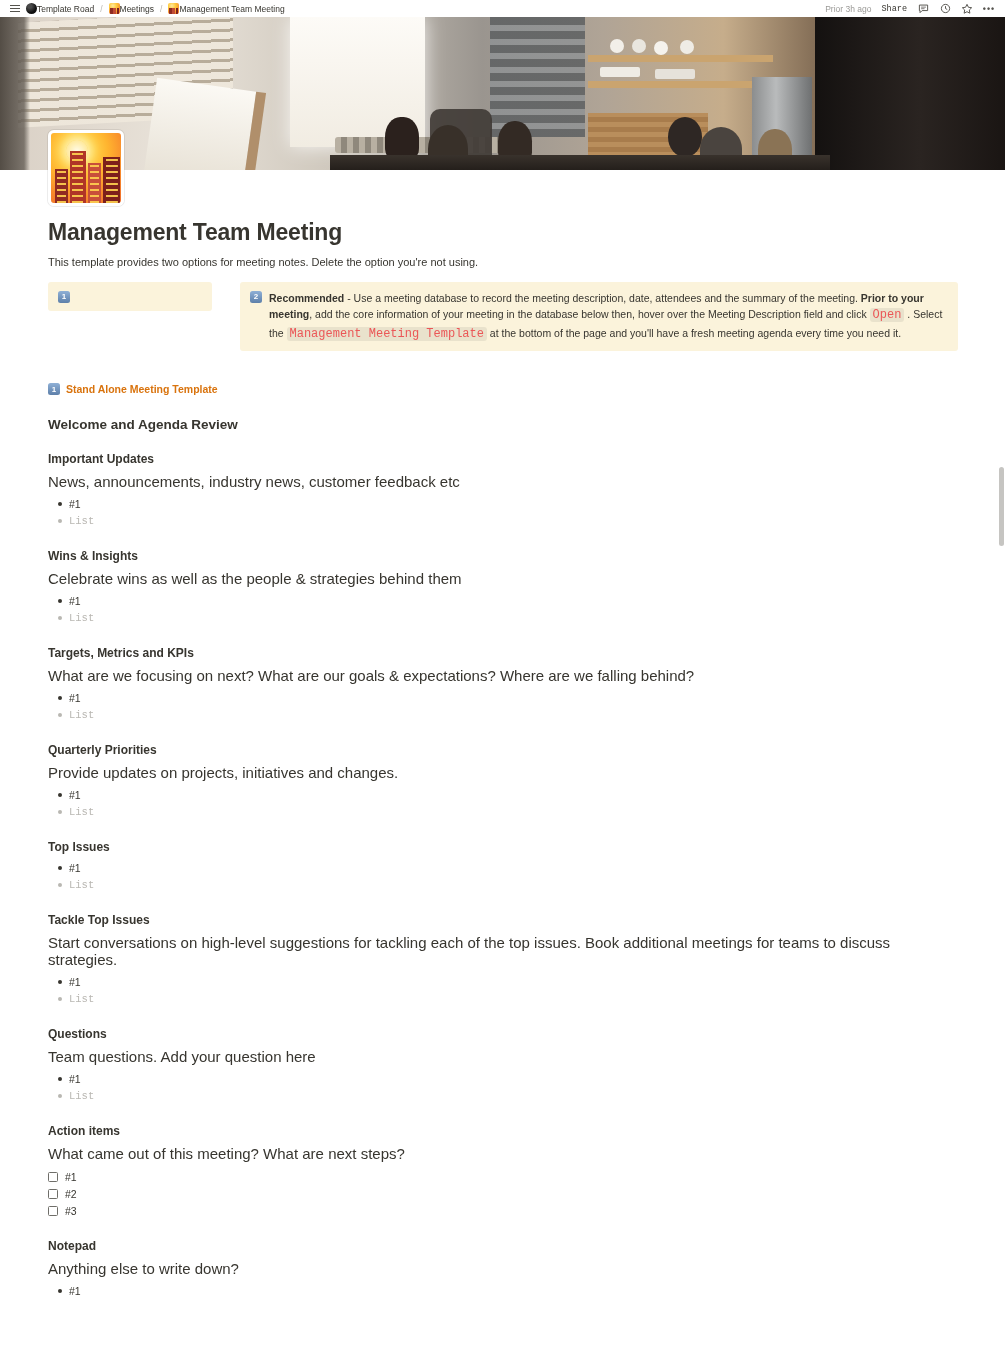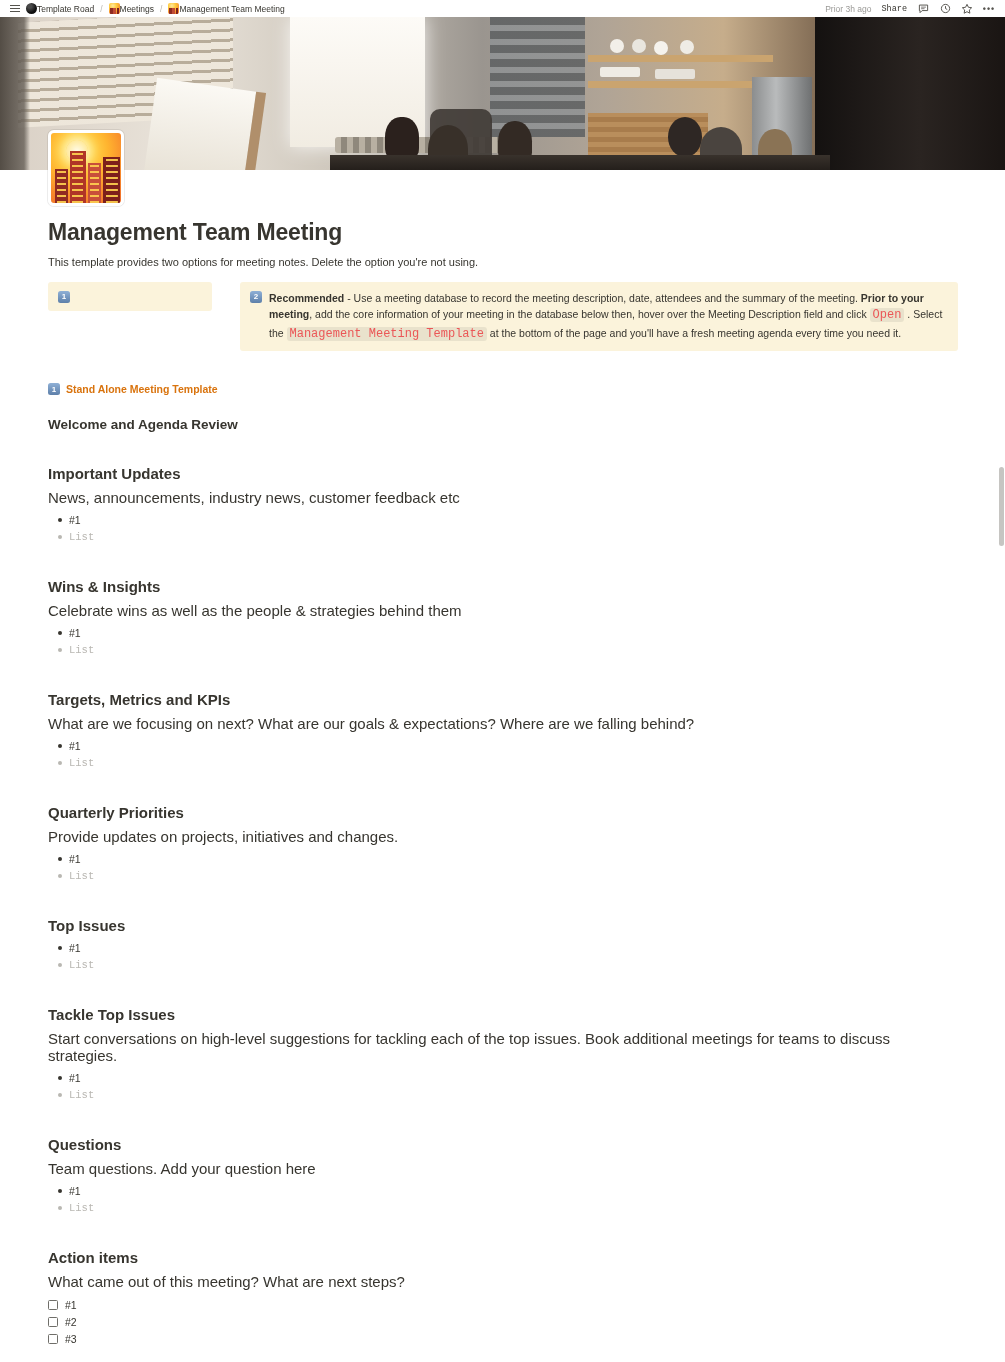--- a/index.html
+++ b/index.html
@@ -72,21 +72,21 @@
   .callout.c2 { flex:1; }
   .keycap { flex:none; display:inline-flex; width:12px; height:12px; margin-top:1px; border-radius:2.5px; align-items:center; justify-content:center;
     background:linear-gradient(180deg,#8fb0d6,#5d7fa9); color:#fff; font-size:8px; font-weight:700; }
   .code { font-family:"Liberation Mono","DejaVu Sans Mono",monospace; font-size:12px; color:#EB5757; background:rgba(135,131,120,.15); padding:0 3px; border-radius:3px; }
   .b { font-weight:700; }
 
   .toc-link { display:flex; align-items:center; gap:6px; margin-top:31px; cursor:pointer; }
   .toc-link .lbl { color:#D9730D; font-weight:700; font-size:10.5px; }
 
   .h2head { font-size:13.5px; font-weight:700; margin-top:22px; }
-  .sec h3 { font-size:15px; font-weight:700; margin-top:33px; }
+  .sec h3 { font-size:12px; font-weight:700; margin-top:20px; }
   .sec .desc { font-size:15px; margin-top:7px; }
   .blist { margin-top:5px; }
   .blist .li { display:flex; align-items:center; gap:7px; padding:2.5px 0 2.5px 10px; font-size:10.5px; line-height:12px; }
   .dot { width:4px; height:4px; border-radius:50%; background:#37352F; flex:none; }
   .li.ph, .li.ph .dot { color:#B9B7B2;font-family:Liberation Mono, monospace; }
   .li.ph .dot { background:#B9B7B2; }
   .todo { display:flex; align-items:center; gap:7px; padding:2.5px 0; font-size:10.5px; }
   .cbox { width:10px; height:10px; border:1.2px solid #6f6e69; border-radius:1.5px; flex:none; cursor:pointer; }
 
   

